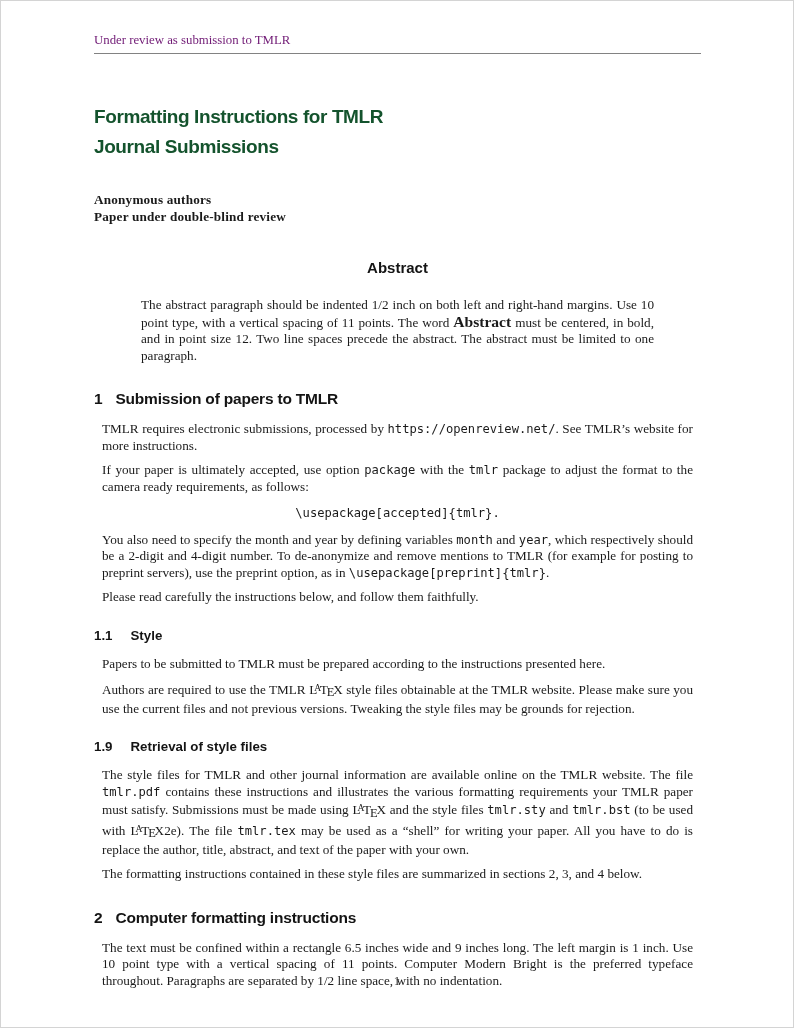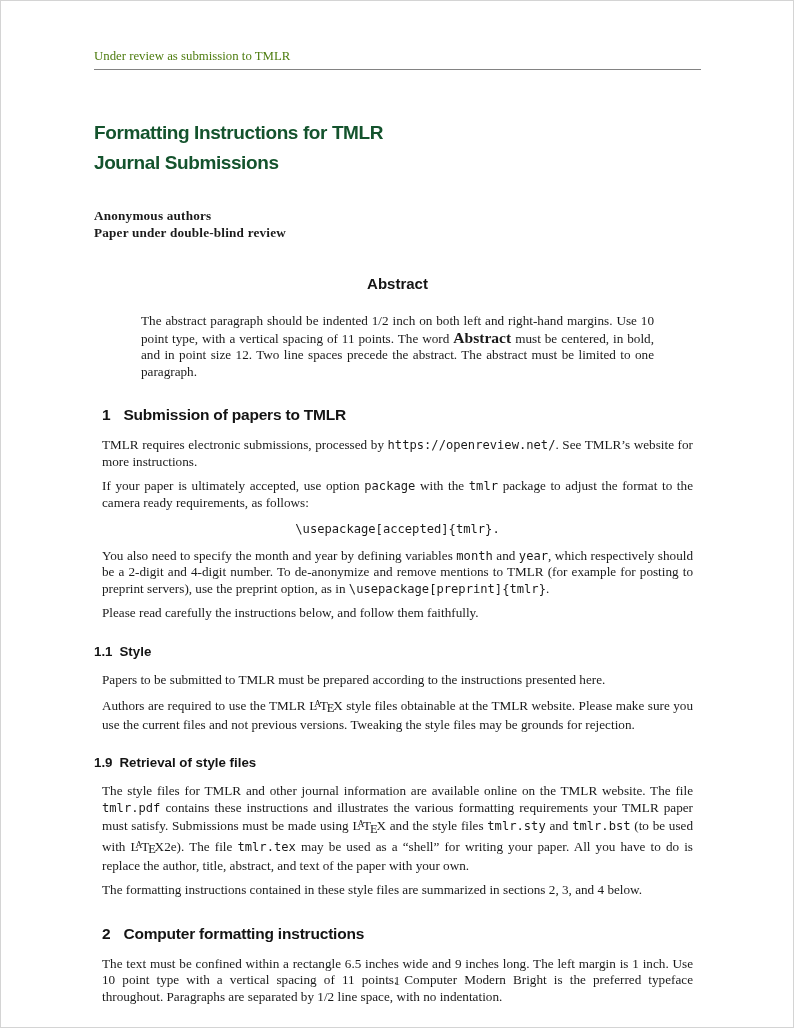--- a/index.html
+++ b/index.html
@@ -11,22 +11,21 @@
     border:1px solid #d4d4d4;
     padding:32px 92px 0 93px;
     font-family:"Liberation Serif","DejaVu Serif",serif;
     font-size:13.2px;
     color:#1a1a1a;
     overflow:hidden;
   }
   .running-head {
     font-size:12.8px;
     line-height:15px;
-    color:#4d7c0f;
-    margin-top:16px;
+    color:#701a75;
   }
   .head-rule {
     margin-top:5px;
     border-bottom:1.5px solid #828282;
     height:0;
   }
   h1.title {
     font-family:"Liberation Sans","DejaVu Sans",sans-serif;
     font-weight:700;
     font-size:19px;
@@ -54,34 +53,34 @@
   }
   p { margin:8px 8px; line-height:16.5px; text-align:justify; }
   .abstract-body {
     margin:21px 47px 0 47px;
   }
   h2.section {
     font-family:"Liberation Sans","DejaVu Sans",sans-serif;
     font-weight:700;
     font-size:15.5px;
     line-height:18px;
-    margin:26px 0 13px 8px;
+    margin:26px 0 13px 0;
     color:#141414;
     letter-spacing:-0.2px;
   }
   h2.section .sec-num { margin-right:13px; }
   h3.subsection {
     font-family:"Liberation Sans","DejaVu Sans",sans-serif;
     font-weight:700;
     font-size:13.3px;
     line-height:16px;
     margin:22px 0 12px 0;
     color:#141414;
   }
-  h3.subsection .sec-num { margin-right:7px; }
+  h3.subsection .sec-num { margin-right:18px; }
   .mono {
     font-family:"DejaVu Sans Mono","Liberation Mono",monospace;
     font-size:0.92em;
   }
   .code-center {
     text-align:center;
     margin:10px 0;
   }
   .b12 { font-weight:700; font-size:1.18em; }
   .latex { white-space:nowrap; }

